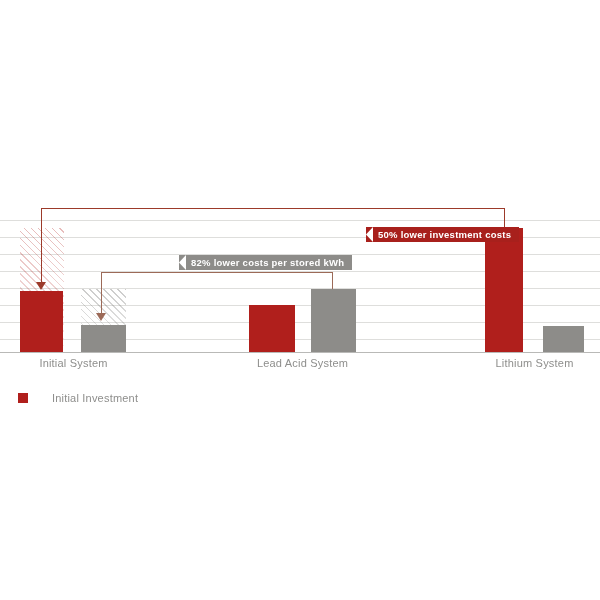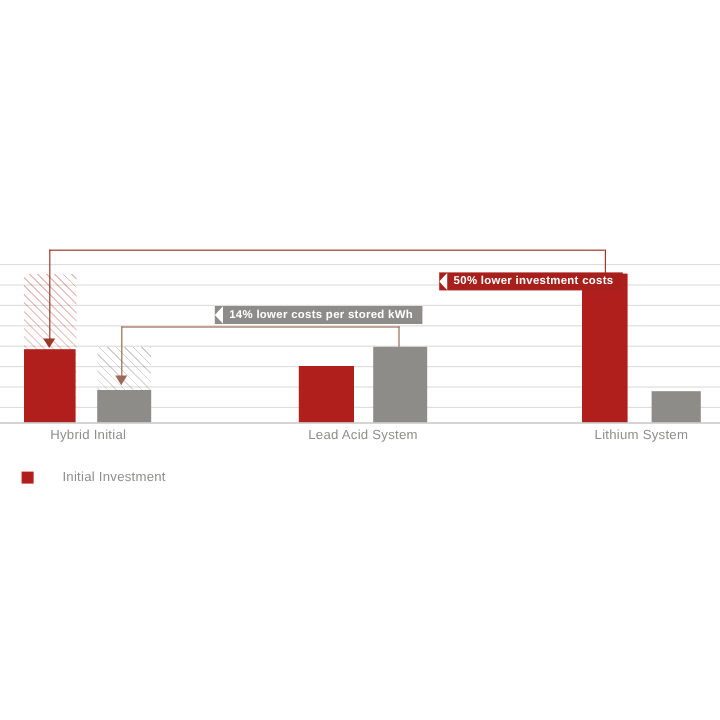--- a/index.html
+++ b/index.html
@@ -176,42 +176,42 @@
   <div class="bar bar-gray" style="left:81px;  width:45px; height:27px; bottom:248px;"></div>
 
   <div class="bar bar-red" style="left:249px; width:46px; height:47px; bottom:248px;"></div>
   <div class="bar bar-gray" style="left:311px; width:45px; height:63px; bottom:248px;"></div>
 
   <div class="bar bar-red" style="left:485px; width:38px; height:124px; bottom:248px;"></div>
   <div class="bar bar-gray" style="left:543px; width:41px; height:26px; bottom:248px;"></div>
 
   <div id="axis-line"></div>
 
-  <div class="cat-label" style="left:0px;   width:147px;">Hybrid Initial</div>
+  <div class="cat-label" style="left:0px;   width:147px;">Initial System</div>
   <div class="cat-label" style="left:229px; width:147px;">Lead Acid System</div>
   <div class="cat-label" style="left:461px; width:147px;">Lithium System</div>
 
   <div class="conn-h" style="left:41px;  top:208px; width:463px;"></div>
   <div class="conn-v" style="left:504px; top:208px; height:20px;"></div>
   <div class="conn-v" style="left:41px;  top:208px; height:76px;"></div>
   <div class="arrow-head" style="left:36px; top:282px;"></div>
 
   <div class="callout callout-red" style="left:366px; top:195px;margin-top:32px;">
     <span class="notch"></span>
     <span>50% lower investment costs</span>
   </div>
 
   <div class="conn-h conn-gray" style="left:101px; top:272px; width:232px;"></div>
   <div class="conn-v conn-gray" style="left:332px; top:272px; height:17px;"></div>
   <div class="conn-v conn-gray" style="left:101px; top:272px; height:43px;"></div>
   <div class="arrow-head" style="left:96px; top:313px; border-top-color:#9c6a58;"></div>
 
   <div class="callout callout-gray" style="left:179px; top:255px;">
     <span class="notch"></span>
-    <span>14% lower costs per stored kWh</span>
+    <span>82% lower costs per stored kWh</span>
   </div>
 
   <div id="legend">
     <div class="legend-item" style="left:18px;">
       <span class="legend-swatch" style="background:#b01f1c;"></span>
       <span class="legend-text">Initial Investment</span>
     </div>
   </div>
 
 </div>

